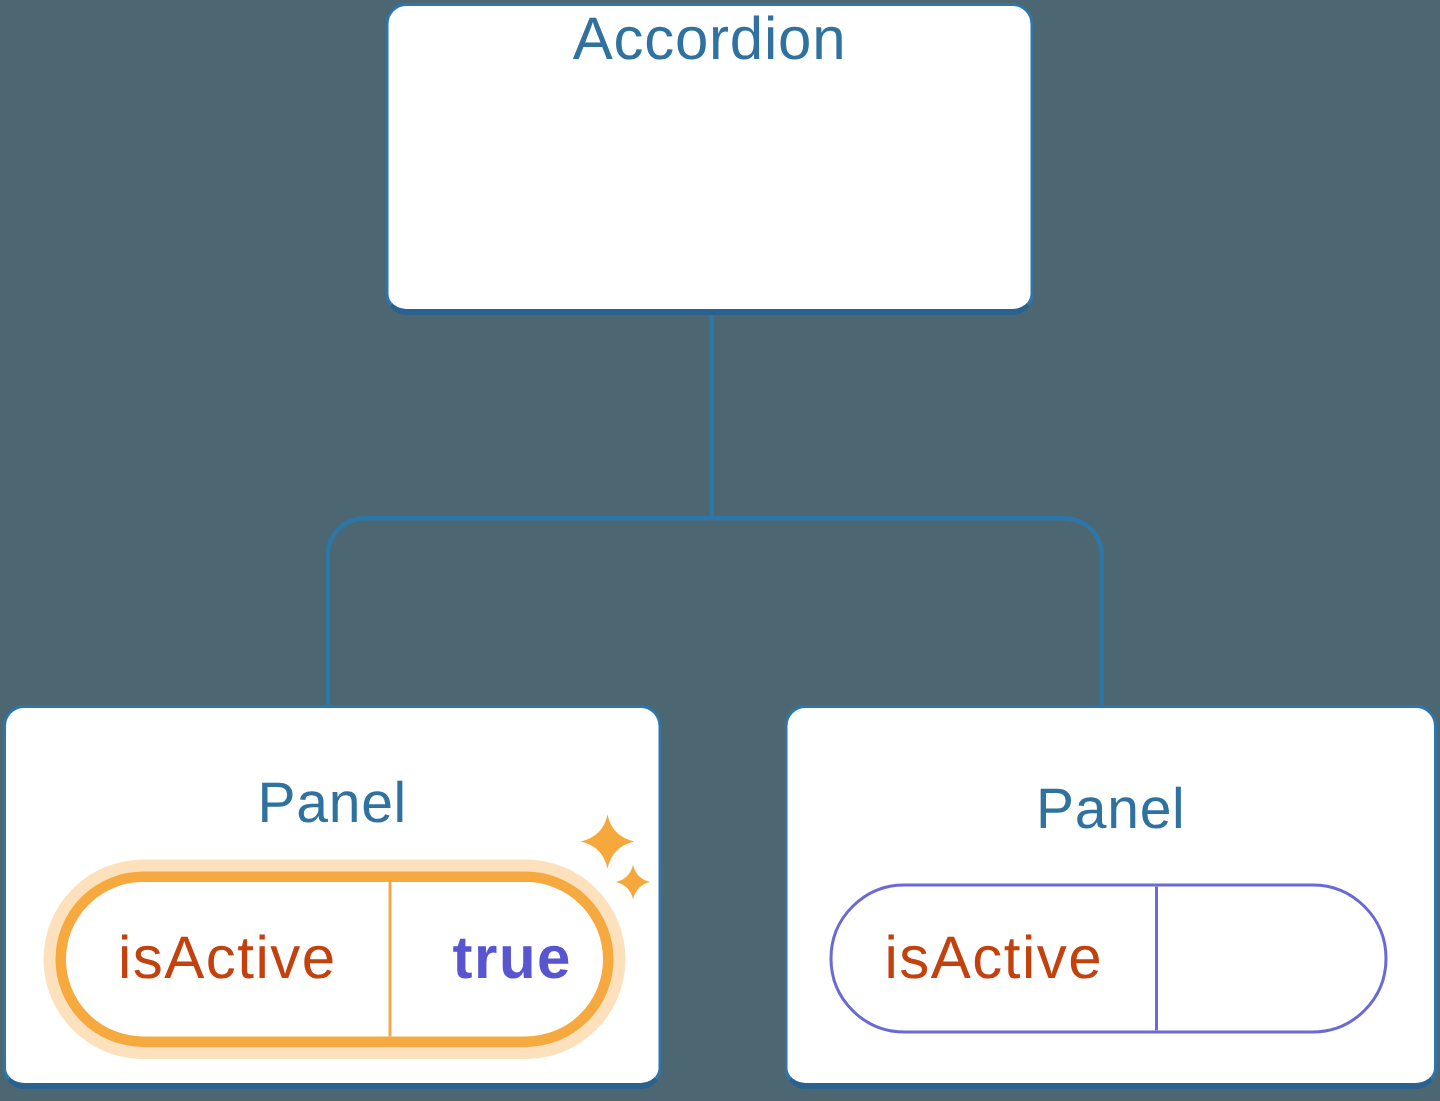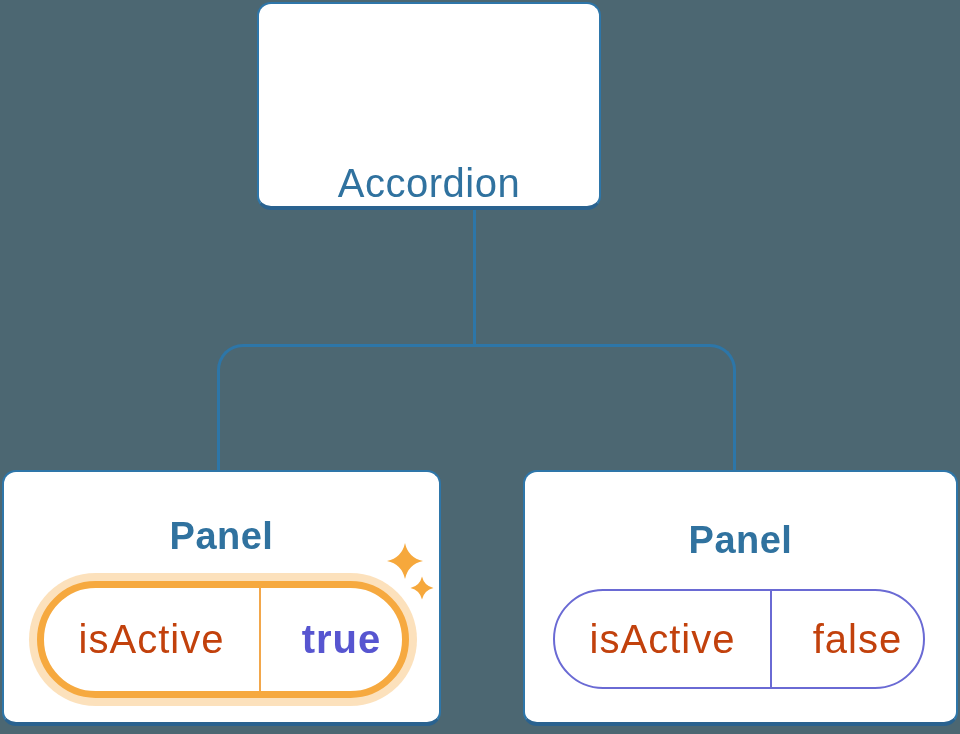--- a/index.html
+++ b/index.html
@@ -34,38 +34,38 @@
   .node {
     position: absolute;
     background: #ffffff;
     border: 2px solid #2e76a9;
     border-bottom: 4px solid #2a628f;
     border-radius: 14px;
     box-sizing: border-box;
   }
   .node-root {
     left: 257px; top: 2px;
-    width: 344px; height: 208px;
-    display: flex; align-items: flex-end; justify-content: center;
+    width: 432px; height: 208px;
+    display: flex; align-items: flex-start; justify-content: center;
   }
   .node-label {
     font-size: 40px;
     font-weight: 500;
     letter-spacing: 0.5px;
     color: #30729f;
   }
   .panel-left  { left: 2px;   top: 470px; width: 439px; height: 256px; }
   .panel-right { left: 523px; top: 470px; width: 435px; height: 256px; }
 
   .panel-title {
     position: absolute;
     left: 0; right: 0;
     text-align: center;
     font-size: 38px;
-    font-weight: 700;
+    font-weight: 400;
     letter-spacing: 0.5px;
     color: #30729f;
     line-height: 48px;
   }
   .panel-left  .panel-title { top: 40px; }
   .panel-right .panel-title { top: 44px; }
 
   
   .pill {
     position: absolute;
@@ -138,17 +138,16 @@
       <path fill="#f6a83c" d="M 54 38.5 Q 56.2 47.8 65.5 50 Q 56.2 52.2 54 61.5 Q 51.8 52.2 42.5 50 Q 51.8 47.8 54 38.5 Z"></path>
     </svg>
   </div>
 
   <div class="node panel-right">
     <div class="panel-title">Panel</div>
 
     <div class="pill pill-inactive">
       <div class="pill-cell cell-name">isActive</div>
       <div class="pill-divider divider-purple"></div>
-      <div class="pill-cell cell-value">false</div>
     </div>
   </div>
 
 </div>
 
 </body></html>

